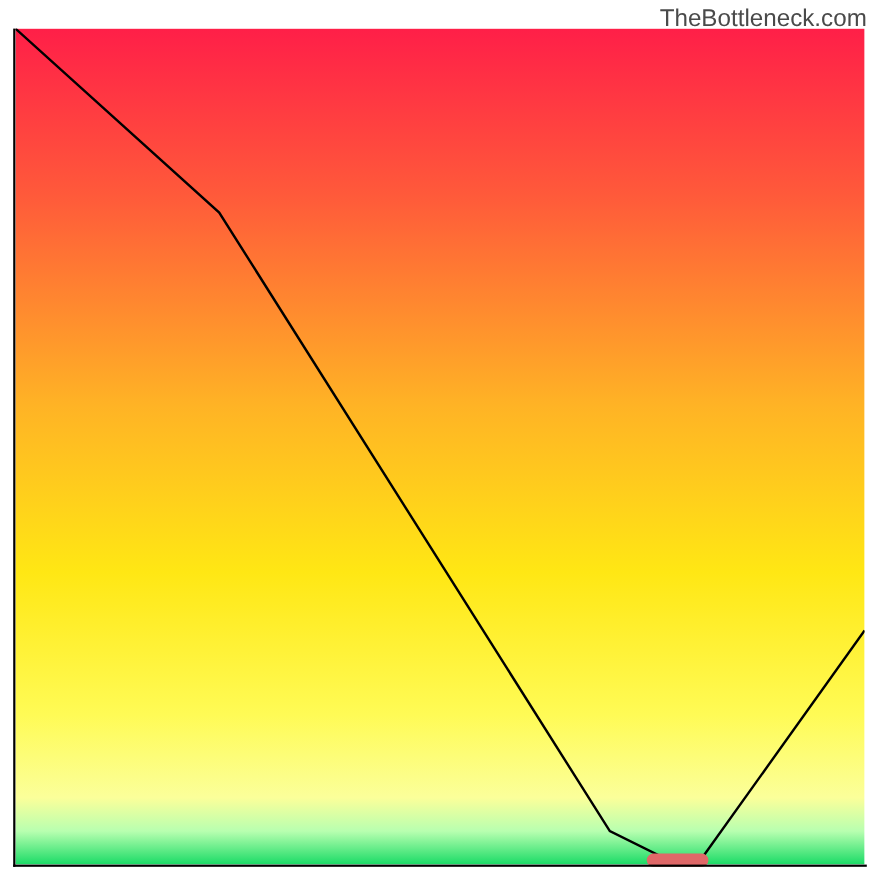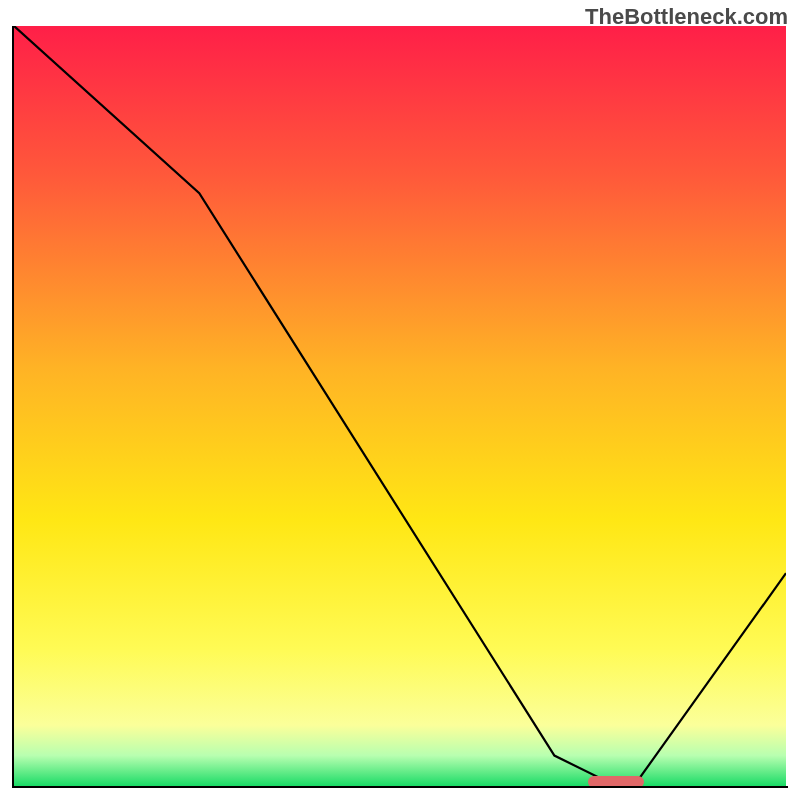--- a/index.html
+++ b/index.html
@@ -9,21 +9,21 @@
     background: #fff;
     position: relative;
     font-family: Arial, sans-serif;
   }
   .watermark {
     position: absolute;
     top: 4px;
     right: 12px;
     font-size: 22px;
     color: #4a4a4a;
-    font-weight: 700;
+    font-weight: 400;
     z-index: 10;
   }
   .plot-area {
     position: absolute;
     left: 14px;
     top: 26px;
     width: 772px;
     height: 760px;
   }
   .gradient-bg {

